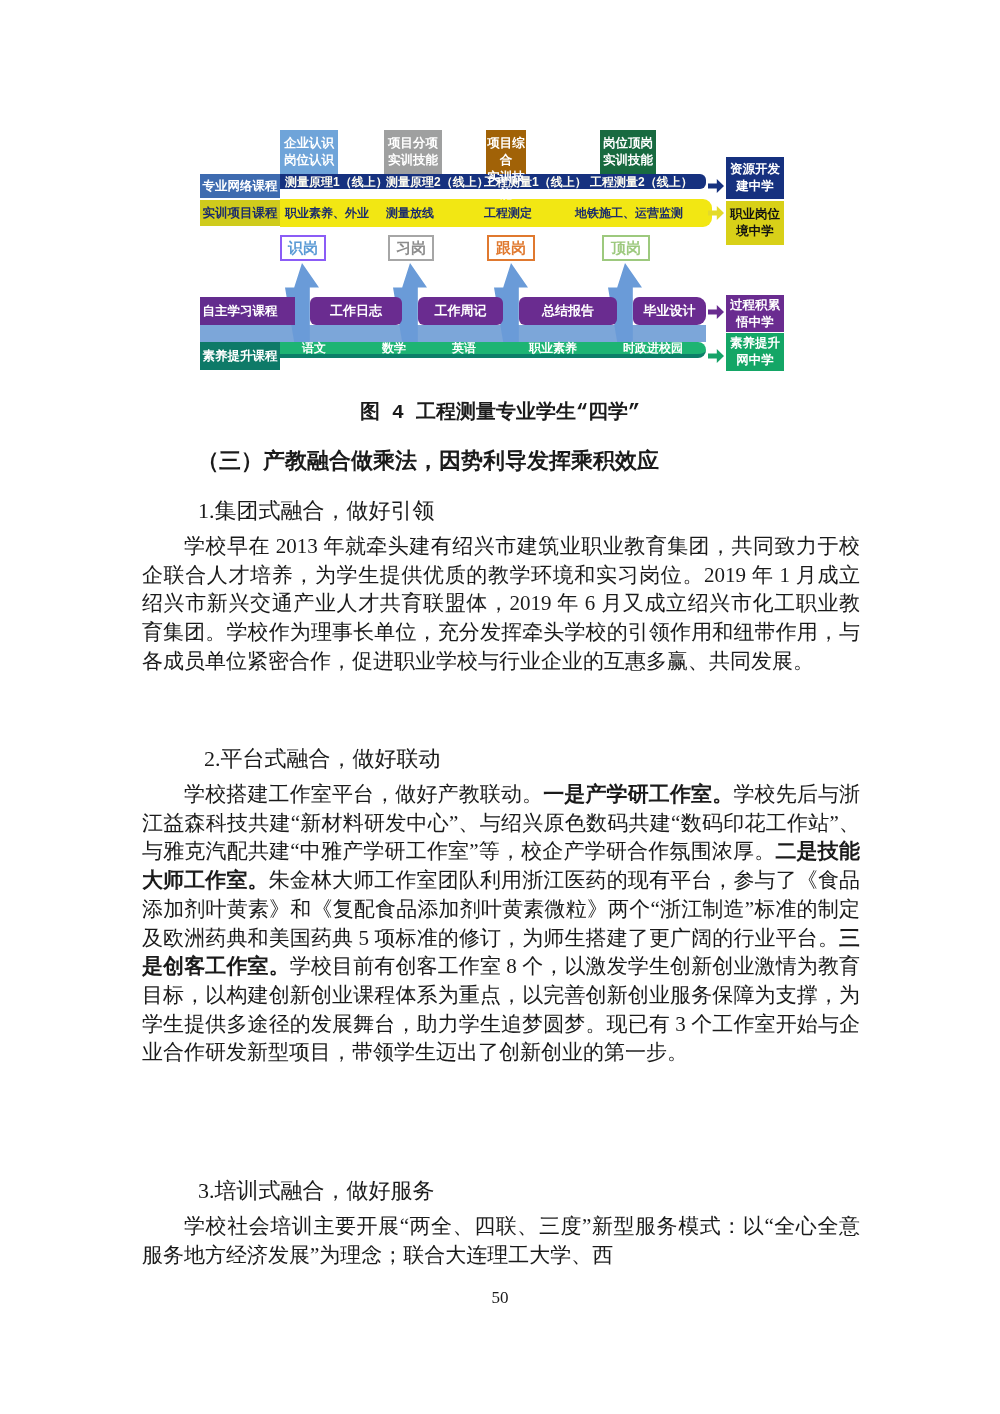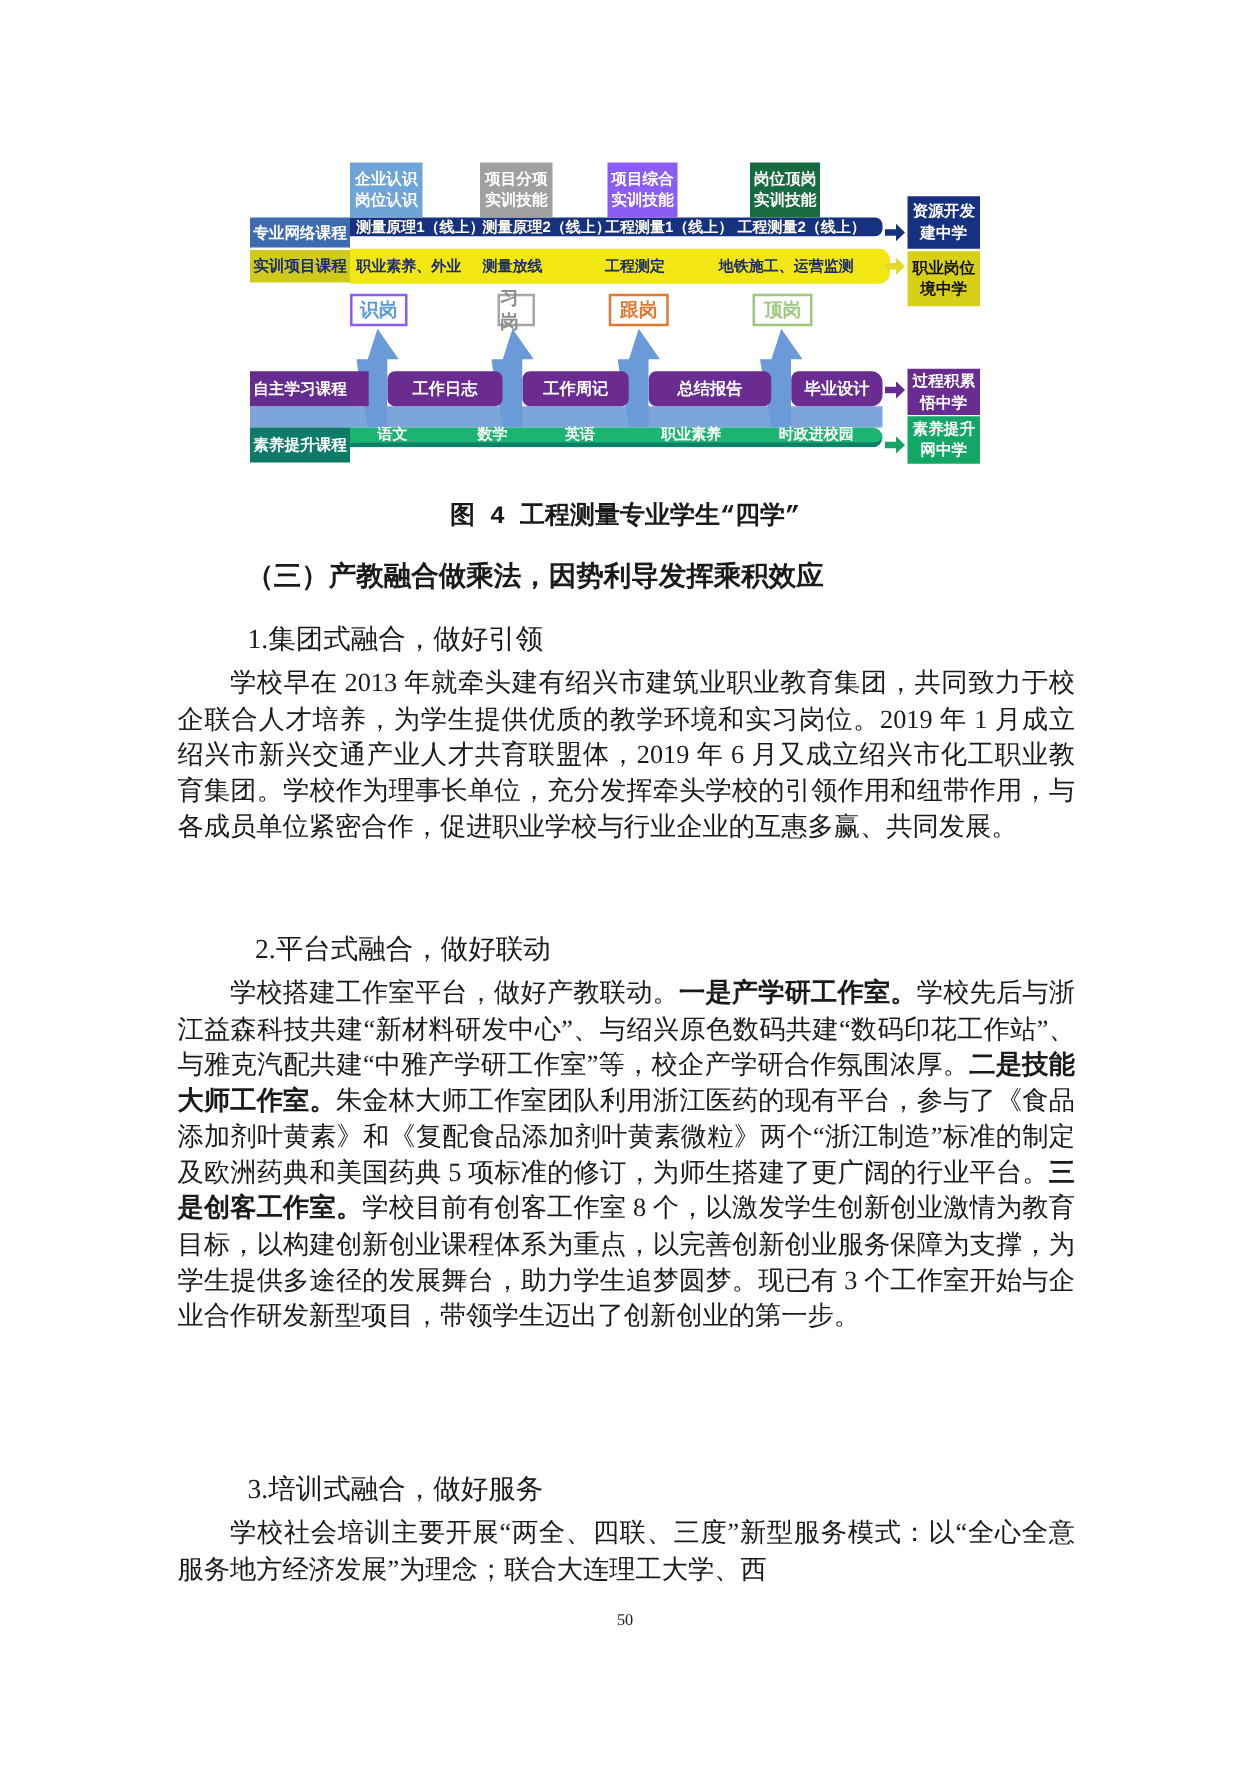--- a/index.html
+++ b/index.html
@@ -28,32 +28,32 @@
   .pseg{top:172px;height:28px;background:#6a2c90;color:#ffffff;font-weight:bold;font-size:13px;
         display:flex;align-items:center;justify-content:center;border-radius:6px;z-index:3;}
   
   .caption{position:absolute;left:0;width:1000px;text-align:center;font-weight:bold;
            font-size:20px;}
   .h2{position:absolute;left:197px;font-weight:bold;font-size:22px;white-space:nowrap;}
   .h3{position:absolute;left:198px;font-size:22px;white-space:nowrap;}
   .para{position:absolute;left:142px;width:718px;font-size:21px;line-height:28.7px;
         text-align:justify;text-indent:2em;margin:0;}
   .bold{font-weight:bold;}
-  .pagenum{position:absolute;left:0;width:1000px;text-align:center;font-size:13px;}
+  .pagenum{position:absolute;left:0;width:1000px;text-align:center;font-size:17px;}
 </style>
 </head>
 <body>
 
 <div class="page">
 
   <div class="diagram">
 
     <div class="abs badge" style="left:83px;width:58px;background:#6fa4d9;"><span>企业认识</span><br><span>岗位认识</span></div>
     <div class="abs badge" style="left:187px;width:58px;background:#9fa0a0;"><span>项目分项</span><br><span>实训技能</span></div>
-    <div class="abs badge" style="left:289px;width:56px;background:#8b5cf6;"><span>项目综合</span><br><span>实训技能</span></div>
+    <div class="abs badge" style="left:289px;width:40px;background:#a16207;"><span>项目综合</span><br><span>实训技能</span></div>
     <div class="abs badge" style="left:403px;width:56px;background:#186a40;"><span>岗位顶岗</span><br><span>实训技能</span></div>
 
     <div class="abs rowlabel" style="top:49px;height:24px;background:#3e6bb0;">
         <span>专业网络课程</span>
       </div>
     <div class="abs bar" style="left:83px;top:49px;width:426px;height:15px;background:#16317f;border-radius:0 6px 6px 0;">
       <span class="bartext" style="left:5px;color:#fffdf0;">测量原理1（线上）</span>
       <span class="bartext" style="left:106px;color:#fffdf0;">测量原理2（线上）</span>
       <span class="bartext" style="left:204px;color:#fffdf0;">工程测量1（线上）</span>
       <span class="bartext" style="left:310px;color:#fffdf0;">工程测量2（线上）</span>
@@ -76,21 +76,21 @@
         <span>建中学</span>
       </div>
     <div class="abs outbox" style="top:76px;height:44px;background:#d8d018;color:#111111;">
         <span>职业岗位</span>
         <span>境中学</span>
       </div>
 
     <div class="abs stagebox" style="left:83px;width:46px;border:2px solid #8b5cf6;color:#5b9bd5;">
         <span>识岗</span>
       </div>
-    <div class="abs stagebox" style="left:201px;width:30px;border:2px solid #a6a6a6;color:#8c8c8c;">
+    <div class="abs stagebox" style="left:191px;width:46px;border:2px solid #a6a6a6;color:#8c8c8c;">
         <span>习岗</span>
       </div>
     <div class="abs stagebox" style="left:290px;width:48px;border:2px solid #e0792f;color:#e0792f;">
         <span>跟岗</span>
       </div>
     <div class="abs stagebox" style="left:405px;width:48px;border:2px solid #9dc97e;color:#9dc97e;">
         <span>顶岗</span>
       </div>
 
     <div class="abs uparrow" style="left:88px;"></div>

